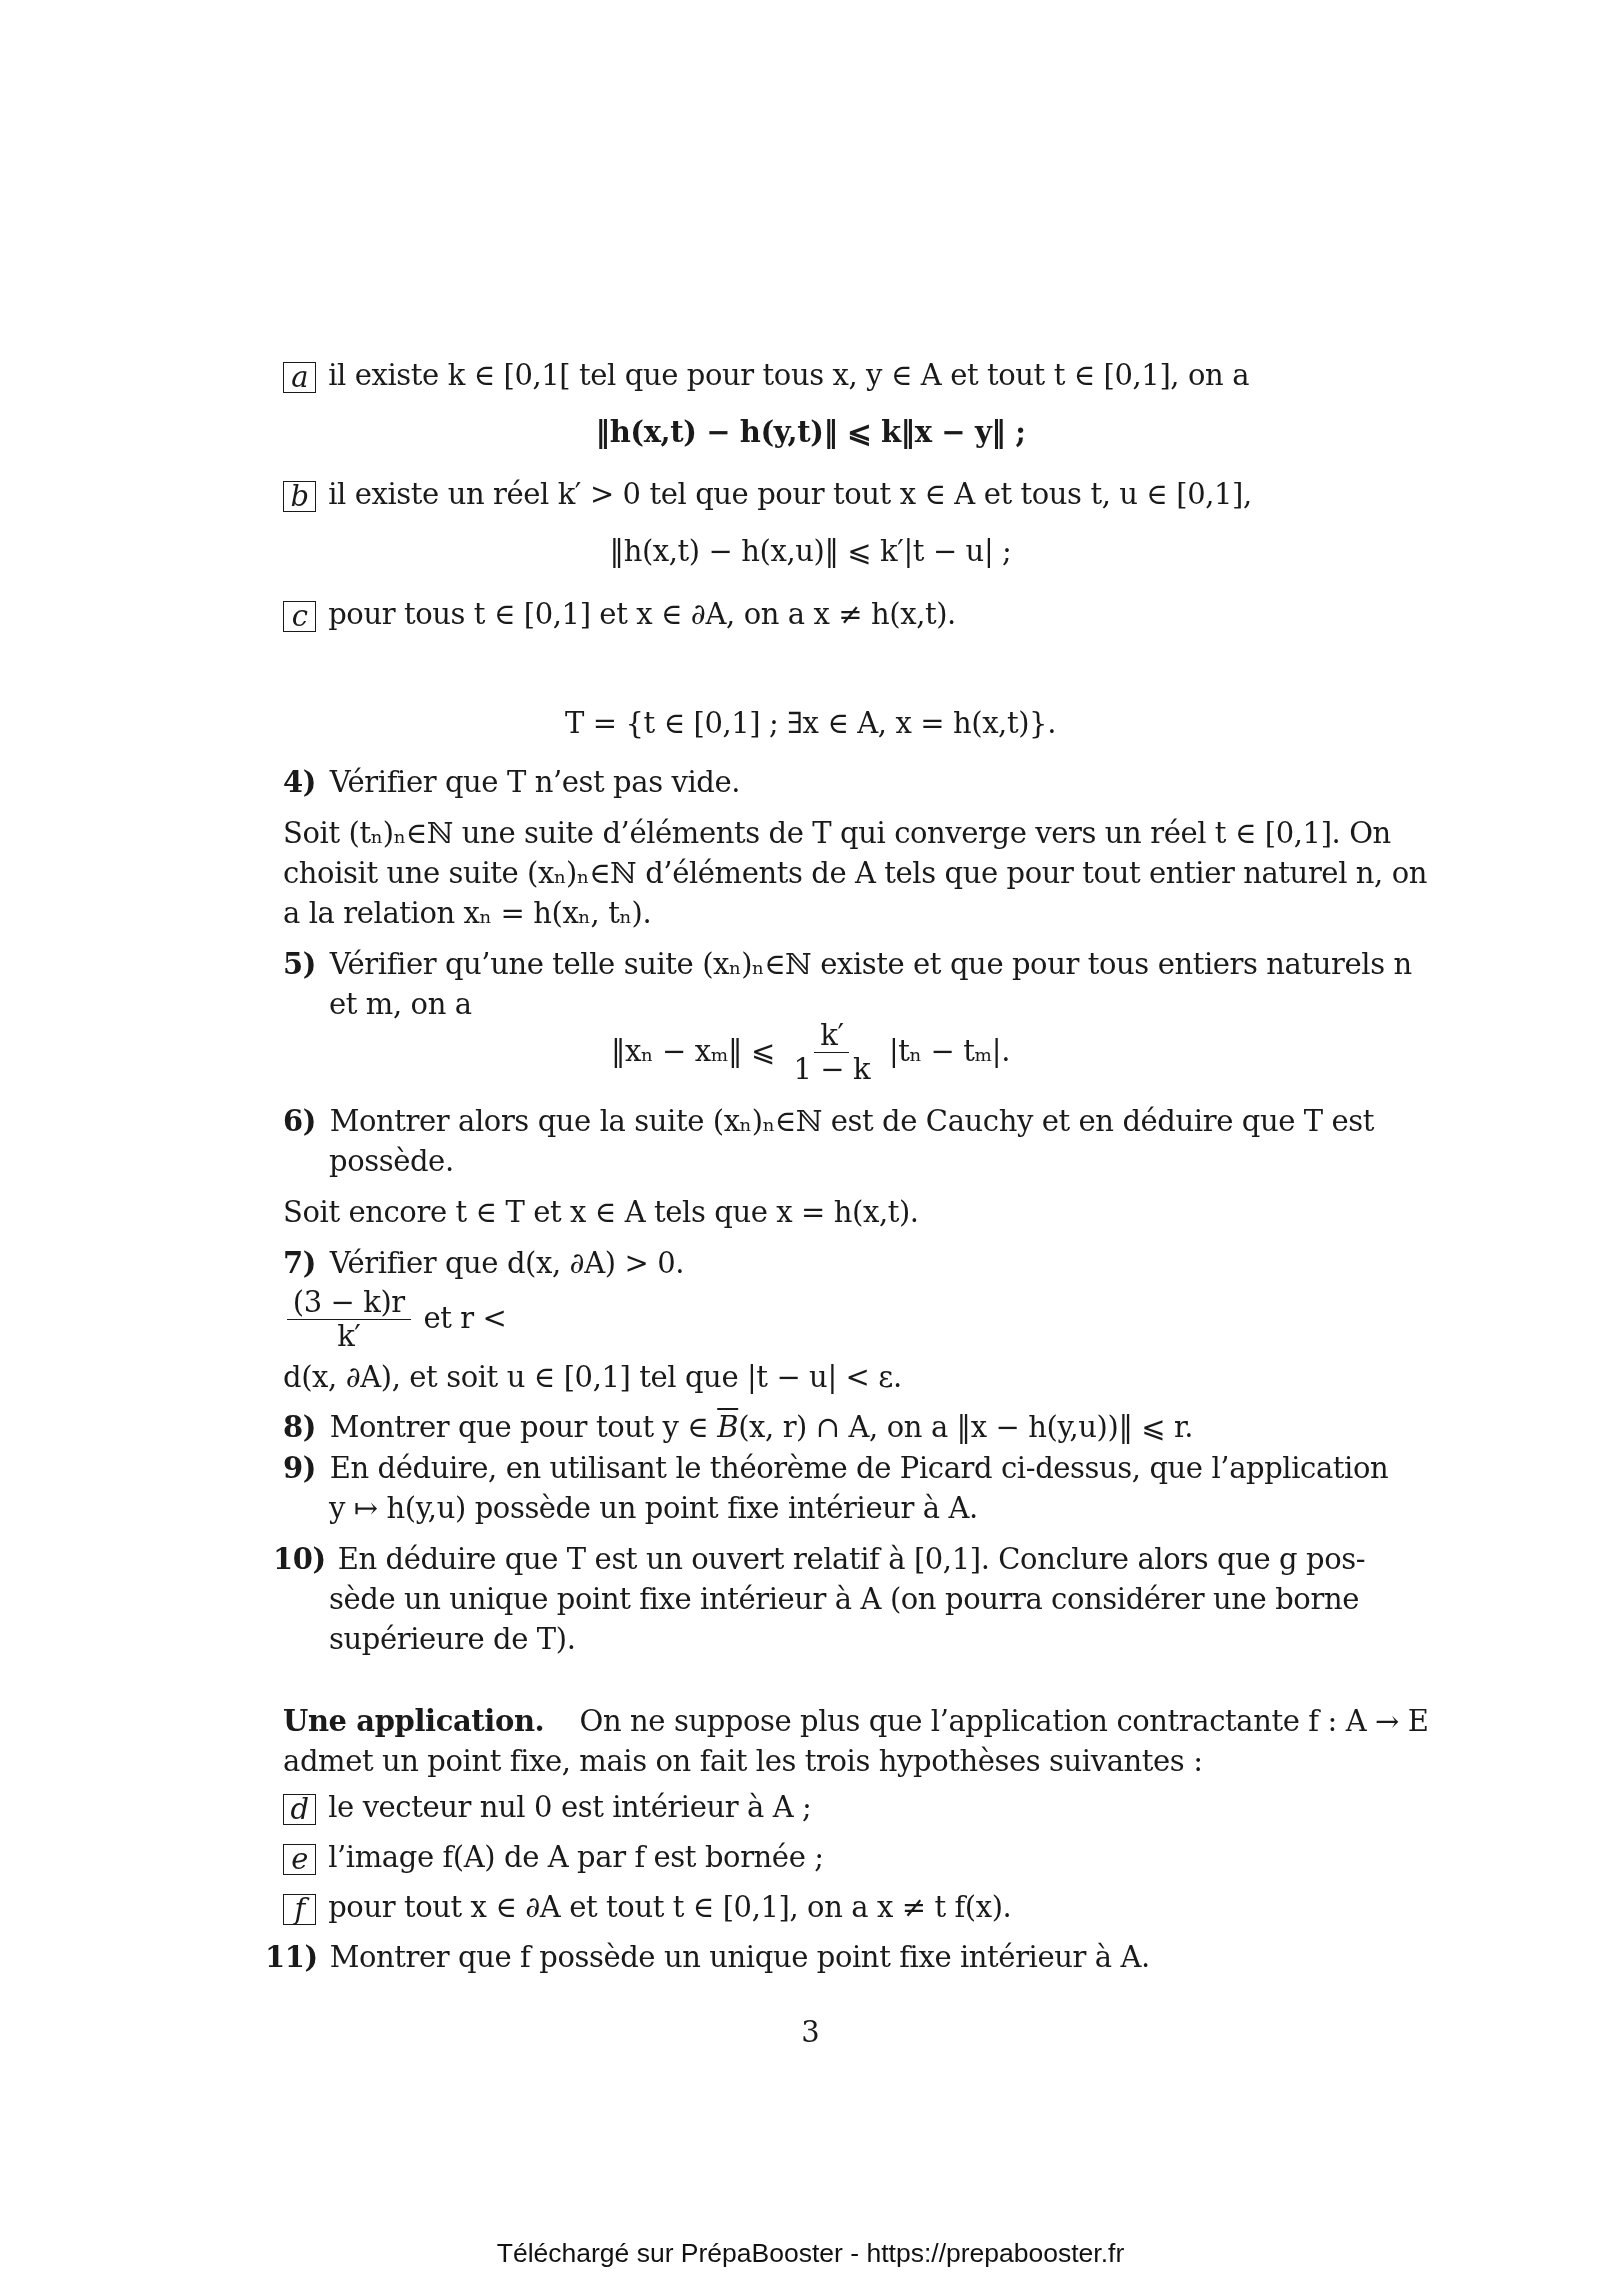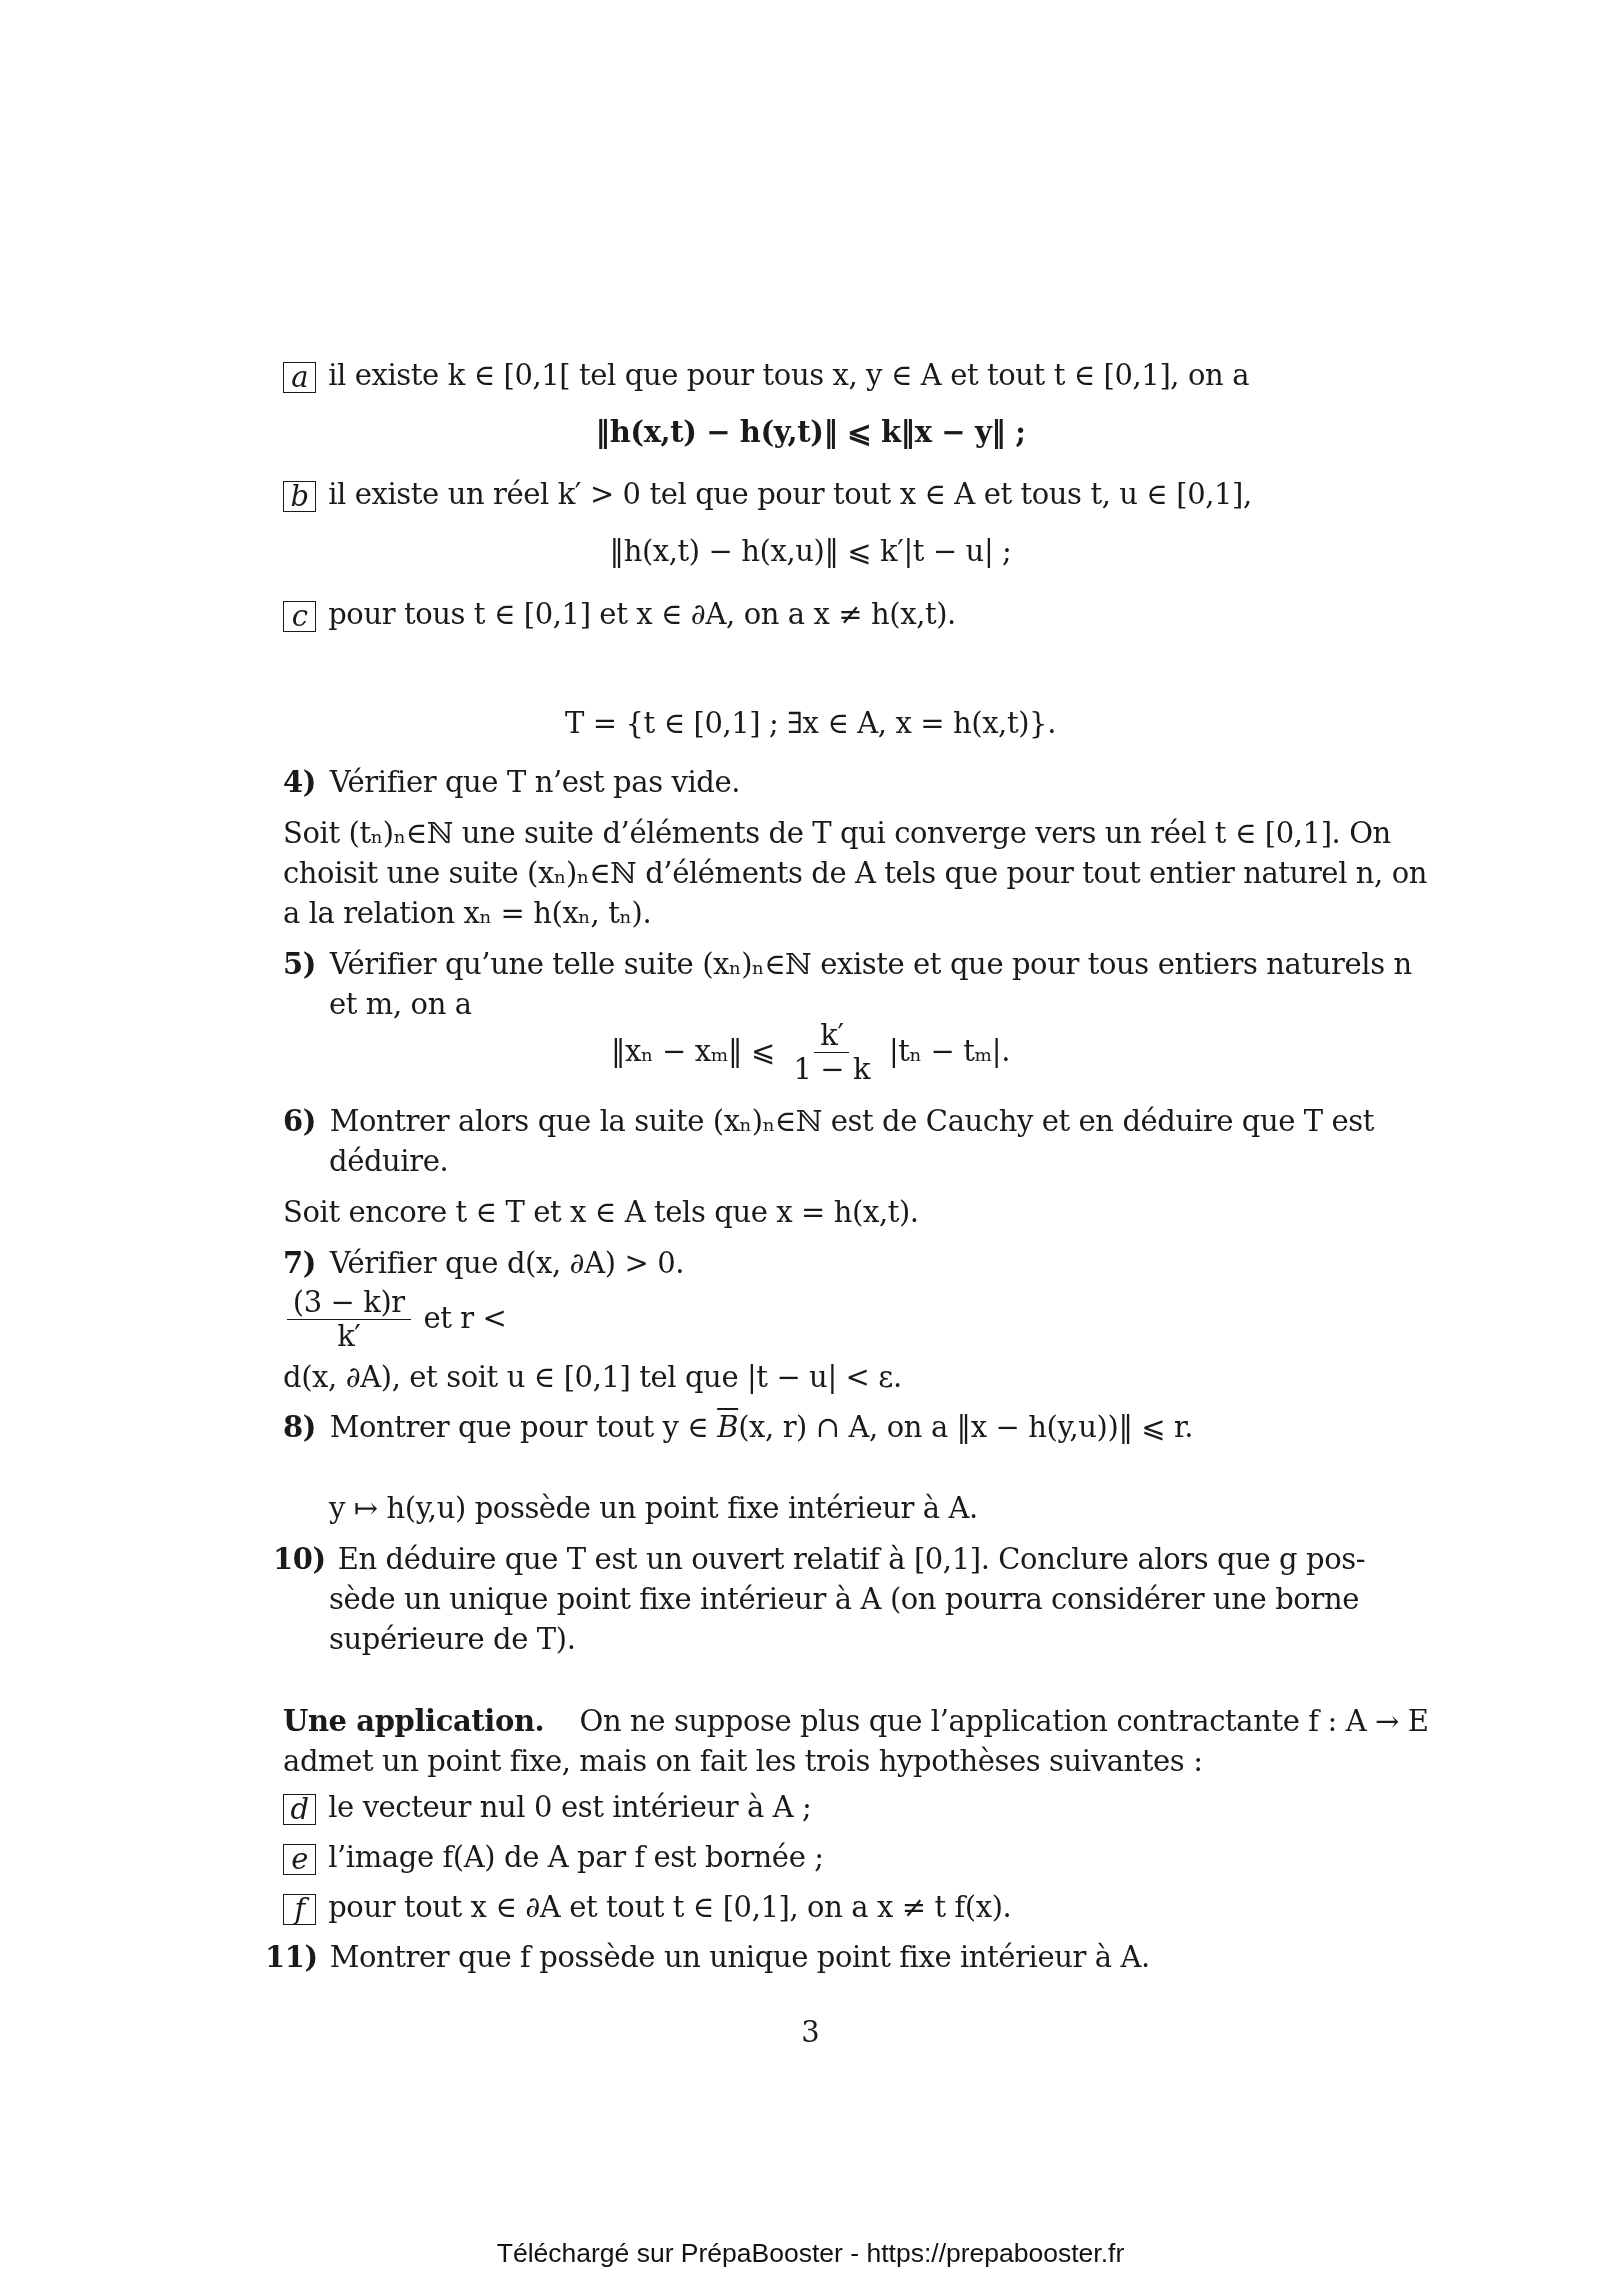--- a/index.html
+++ b/index.html
@@ -70,41 +70,44 @@
     <span class="frac">
         <span class="n">k′</span>
         <span class="d">1 − k</span>
       </span>
     <span>|tₙ − tₘ|.</span>
   </div>
 
   <div class="line" style="left:265px; top:1102px;">
     <span class="num">6)</span><span>Montrer alors que la suite (xₙ)ₙ∈ℕ est de Cauchy et en déduire que T est</span>
   </div>
-  <div class="line" style="left:329px; top:1142px;">déduire.</div>
+  <div class="line" style="left:329px; top:1142px;">possède.</div>
 
   <div class="line" style="top:1193px;">Soit encore t ∈ T et x ∈ A tels que x = h(x,t).</div>
 
   <div class="line" style="left:265px; top:1244px;">
     <span class="num">7)</span><span>Vérifier que d(x, ∂A) &gt; 0.</span>
   </div>
 
   <div class="line" style="top:1286px;">
     <span class="frac">
         <span class="n">(3 − k)r</span>
         <span class="d">k′</span>
       </span>
     <span>et r &lt;</span>
   </div>
   <div class="line" style="top:1358px;">d(x, ∂A), et soit u ∈ [0,1] tel que |t − u| &lt; ε.</div>
 
   <div class="line" style="left:265px; top:1408px;">
     <span class="num">8)</span><span>Montrer que pour tout y ∈ </span><span class="i overline">B</span><span>(x, r) ∩ A, on a ‖x − h(y,u))‖ ⩽ r.</span>
   </div>
 
+  <div class="line" style="left:265px; top:1449px;">
+    <span class="num">9)</span><span>En déduire, en utilisant le théorème de Picard ci-dessus, que l’application</span>
+  </div>
   <div class="line" style="left:329px; top:1489px;">y ↦ h(y,u) possède un point fixe intérieur à A.</div>
 
   <div class="line" style="left:265px; top:1540px;margin-left:8px;">
     <span class="num">10)</span><span>En déduire que T est un ouvert relatif à [0,1]. Conclure alors que g pos-</span>
   </div>
   <div class="line" style="left:329px; top:1580px;">sède un unique point fixe intérieur à A (on pourra considérer une borne</div>
   <div class="line" style="left:329px; top:1620px;">supérieure de T).</div>
 
   <div class="line" style="top:1742px;">admet un point fixe, mais on fait les trois hypothèses suivantes :</div>
   <div class="line" style="top:1702px;">

